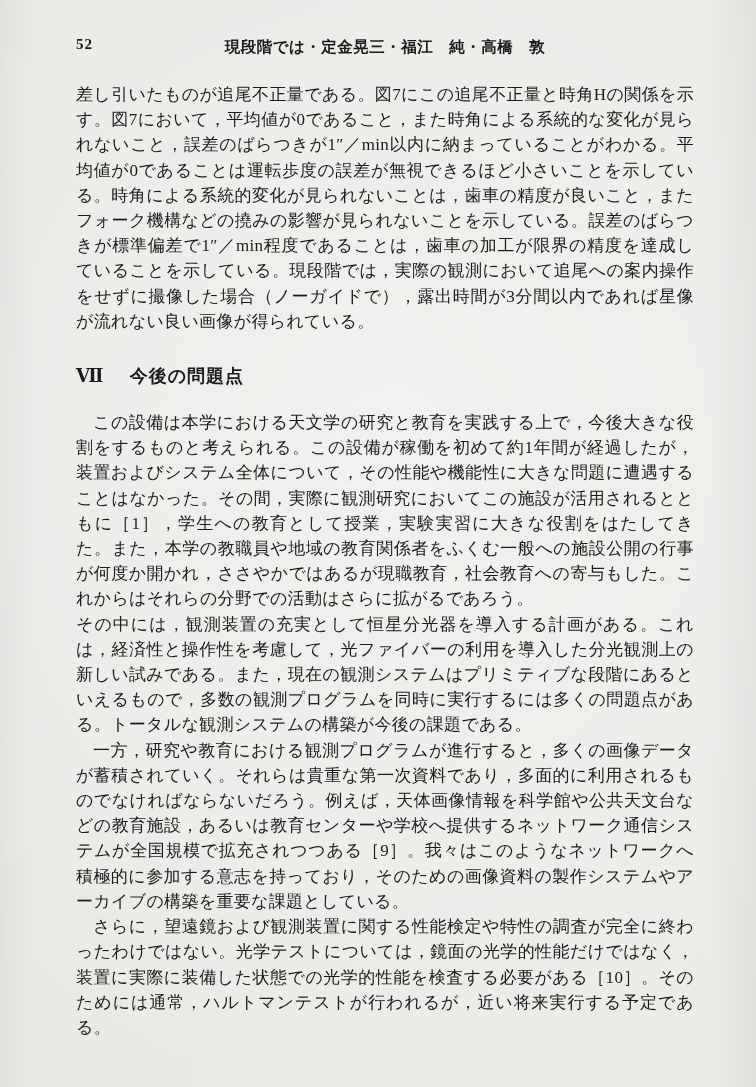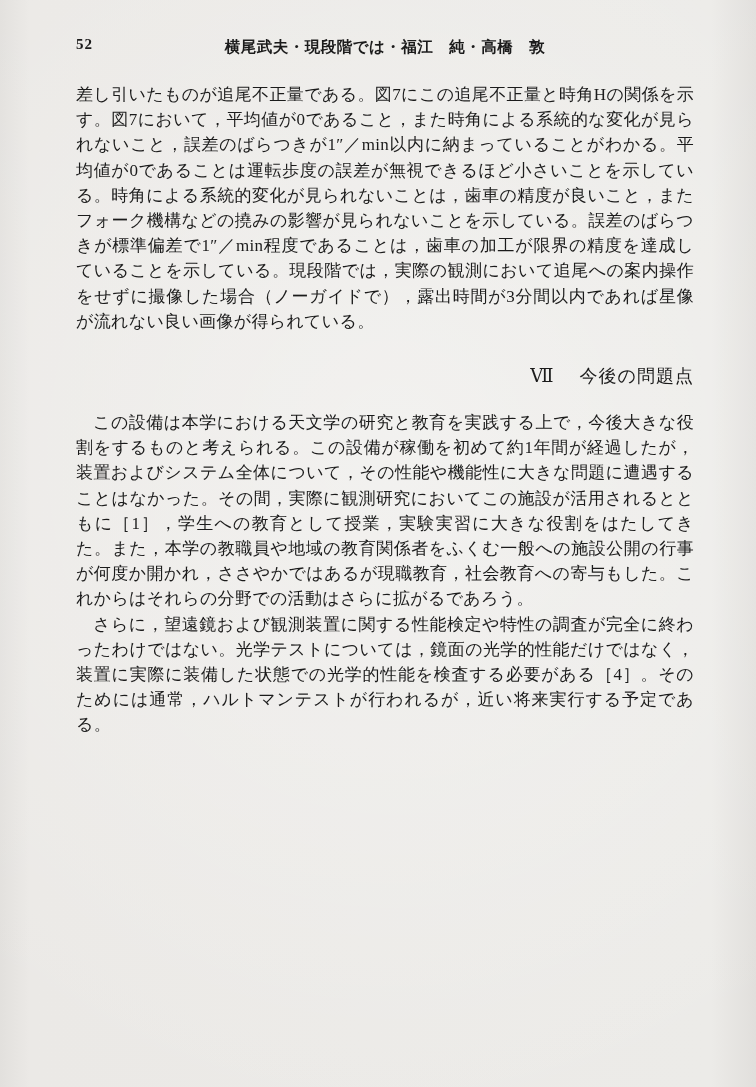--- a/index.html
+++ b/index.html
@@ -51,47 +51,49 @@
     font-size: 17px;
     line-height: 25.2px;
     text-align: justify;
     letter-spacing: 0.3px;
     font-weight: 400;
   }
   .body-text p.indent { text-indent: 1em; }
   .body-text p.no-indent { text-indent: 0; }
   .section-heading {
     margin: 30px 0 22px 0;
-    text-align: right;
+    text-align: left;
     font-size: 18px;
-    font-weight: normal;
+    font-weight: bold;
     letter-spacing: 1px;
   }
   .section-heading .heading-number { margin-right: 1.4em; }
 </style>
 </head>
 <body>
 
 <div class="page">
 
   <div class="running-head">
     <span class="page-number">52</span>
-    <span class="authors">横尾武夫・現段階では・福江　純・高橋　敦</span>
+    <span class="authors">現段階では・定金晃三・福江　純・高橋　敦</span>
   </div>
 
   <div class="body-text">
 
     <p class="no-indent">差し引いたものが追尾不正量である。図7にこの追尾不正量と時角Hの関係を示す。図7において，平均値が0であること，また時角による系統的な変化が見られないこと，誤差のばらつきが1″／min以内に納まっていることがわかる。平均値が0であることは運転歩度の誤差が無視できるほど小さいことを示している。時角による系統的変化が見られないことは，歯車の精度が良いこと，またフォーク機構などの撓みの影響が見られないことを示している。誤差のばらつきが標準偏差で1″／min程度であることは，歯車の加工が限界の精度を達成していることを示している。現段階では，実際の観測において追尾への案内操作をせずに撮像した場合（ノーガイドで），露出時間が3分間以内であれば星像が流れない良い画像が得られている。</p>
 
     <div class="section-heading">
       <span class="heading-number">Ⅶ</span><span>今後の問題点</span>
     </div>
 
     <p class="indent">この設備は本学における天文学の研究と教育を実践する上で，今後大きな役割をするものと考えられる。この設備が稼働を初めて約1年間が経過したが，装置およびシステム全体について，その性能や機能性に大きな問題に遭遇することはなかった。その間，実際に観測研究においてこの施設が活用されるとともに［1］，学生への教育として授業，実験実習に大きな役割をはたしてきた。また，本学の教職員や地域の教育関係者をふくむ一般への施設公開の行事が何度か開かれ，ささやかではあるが現職教育，社会教育への寄与もした。これからはそれらの分野での活動はさらに拡がるであろう。</p>
 
 
+    <p class="no-indent">その中には，観測装置の充実として恒星分光器を導入する計画がある。これは，経済性と操作性を考慮して，光ファイバーの利用を導入した分光観測上の新しい試みである。また，現在の観測システムはプリミティブな段階にあるといえるもので，多数の観測プログラムを同時に実行するには多くの問題点がある。トータルな観測システムの構築が今後の課題である。</p>
 
+    <p class="indent">一方，研究や教育における観測プログラムが進行すると，多くの画像データが蓄積されていく。それらは貴重な第一次資料であり，多面的に利用されるものでなければならないだろう。例えば，天体画像情報を科学館や公共天文台などの教育施設，あるいは教育センターや学校へ提供するネットワーク通信システムが全国規模で拡充されつつある［9］。我々はこのようなネットワークへ積極的に参加する意志を持っており，そのための画像資料の製作システムやアーカイブの構築を重要な課題としている。</p>
 
-    <p class="indent">さらに，望遠鏡および観測装置に関する性能検定や特性の調査が完全に終わったわけではない。光学テストについては，鏡面の光学的性能だけではなく，装置に実際に装備した状態での光学的性能を検査する必要がある［4］。そのためには通常，ハルトマンテストが行われるが，近い将来実行する予定である。</p>
+    <p class="indent">さらに，望遠鏡および観測装置に関する性能検定や特性の調査が完全に終わったわけではない。光学テストについては，鏡面の光学的性能だけではなく，装置に実際に装備した状態での光学的性能を検査する必要がある［10］。そのためには通常，ハルトマンテストが行われるが，近い将来実行する予定である。</p>
 
   </div>
 
 </div>
 
 </body></html>

